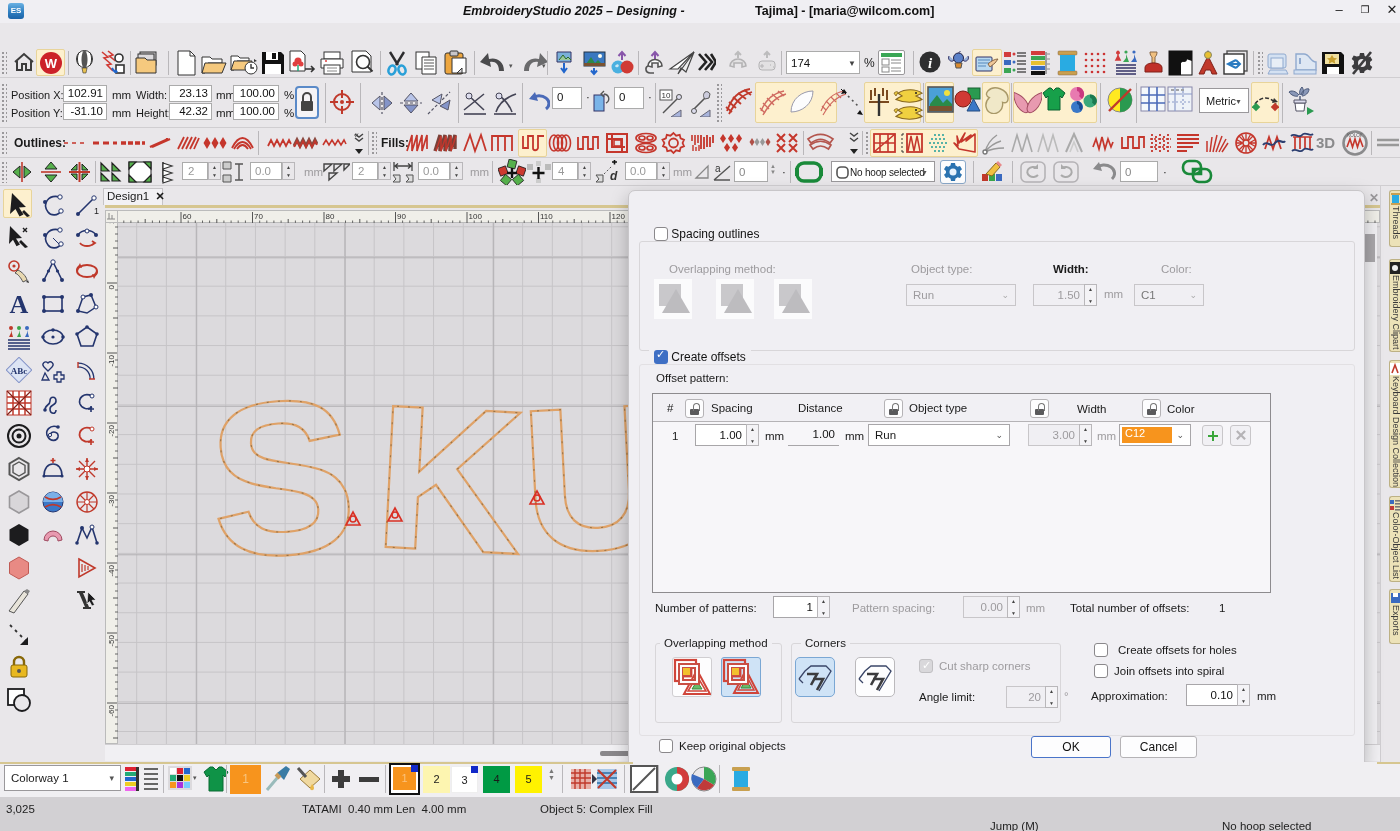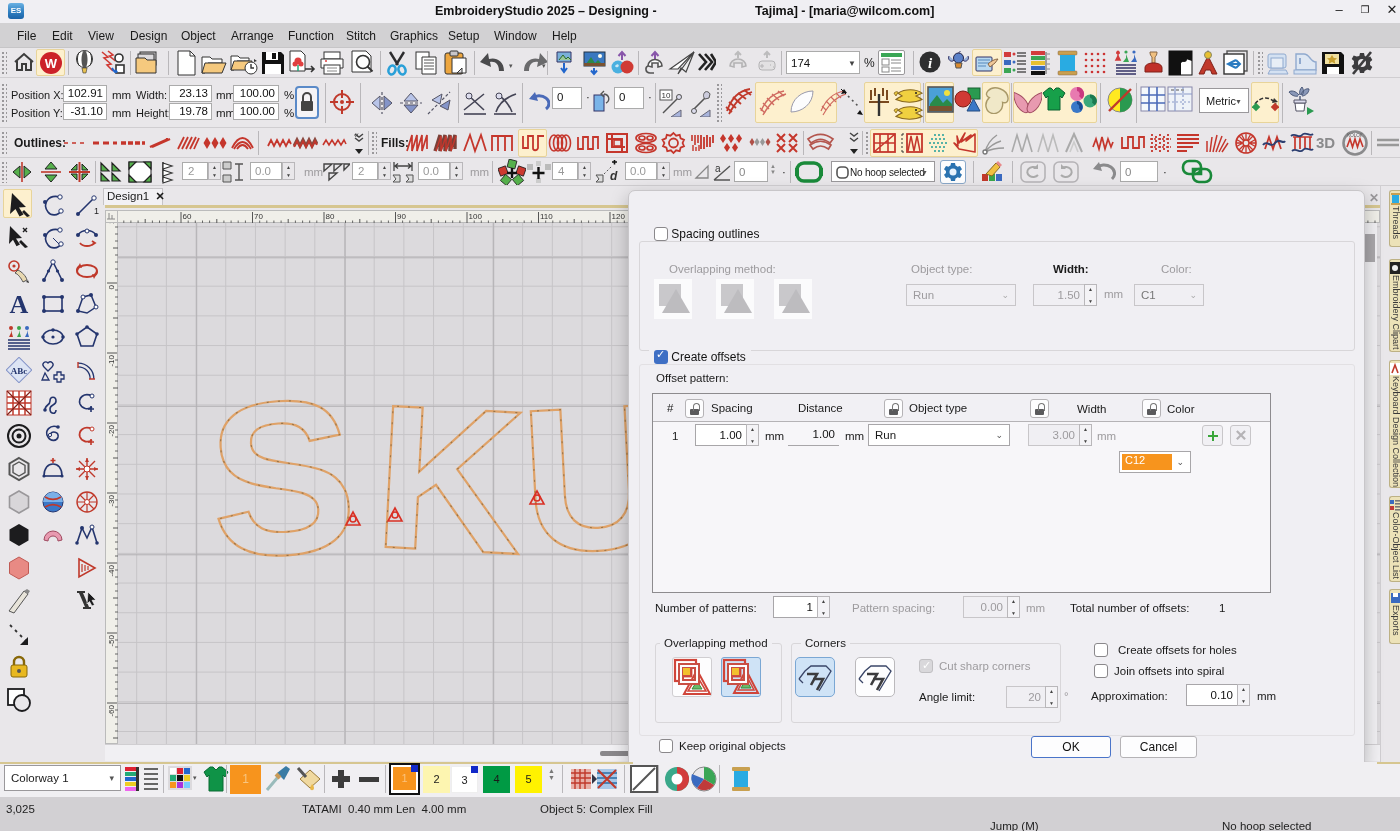--- a/index.html
+++ b/index.html
@@ -101,41 +101,27 @@
 
 #status { position:absolute; left:0; top:797px; width:1400px; height:34px; background:#d2d0d3; font-size:11.5px; color:#222; }
 #status div { position:absolute; }
 </style>
 </head>
 <body>
 <div id="app">
 
 <div id="titlebar">
   <div id="esicon">ES</div>
-  <span class="title" style="left:435px;">EmbroideryStudio 2025 – Designing -</span>
+  <span class="title" style="left:463px;font-style:italic;">EmbroideryStudio 2025 – Designing -</span>
   <span class="title" style="left:755px;">Tajima] - [maria@wilcom.com]</span>
   <div class="winbtn" style="left:1332px;">–</div>
   <div class="winbtn" style="left:1358px;font-size:10px;">❐</div>
   <div class="winbtn" style="left:1385px;">✕</div>
 </div>
 
-<div id="menubar">
-  <span style="left:17px;">File</span>
-  <span style="left:52px;">Edit</span>
-  <span style="left:88px;">View</span>
-  <span style="left:130px;">Design</span>
-  <span style="left:181px;">Object</span>
-  <span style="left:231px;">Arrange</span>
-  <span style="left:288px;">Function</span>
-  <span style="left:346px;">Stitch</span>
-  <span style="left:390px;">Graphics</span>
-  <span style="left:448px;">Setup</span>
-  <span style="left:494px;">Window</span>
-  <span style="left:552px;">Help</span>
-</div>
 
 <div class="tbar" id="tb1">
  <div class="grip" style="top:3px;height:24px;"></div>
  <div class="ic" style="left:12px;top:2px;"><svg width="24" height="24" viewBox="0 0 24 24">
           <path d="M3 12 12 4l9 8" fill="none" stroke="#3c3c3c" stroke-width="2"></path>
           <path d="M5 11v9h5v-6h4v6h5v-9" fill="none" stroke="#3c3c3c" stroke-width="2"></path>
         </svg></div>
  <div class="hl" style="position:absolute;left:36px;top:1px;width:29px;height:27px;"></div>
  <div class="ic" style="left:39px;top:3px;"><svg width="24" height="24" viewBox="0 0 24 24">
           <circle cx="12" cy="12" r="11" fill="#cc2229"></circle>
@@ -408,21 +394,21 @@
  <div class="lbl" style="left:112px;top:11px;">mm</div>
  <div class="lbl" style="left:11px;top:29px;font-size:11px;">Position Y:</div>
  <div class="ibox" style="left:63px;top:25px;width:44px;height:17px;text-align:right;padding:1px 3px 0 0;">-31.10</div>
  <div class="lbl" style="left:112px;top:29px;">mm</div>
  <div class="lbl" style="left:136px;top:11px;font-size:11px;">Width:</div>
  <div class="ibox" style="left:169px;top:7px;width:43px;height:17px;text-align:right;padding:1px 3px 0 0;">23.13</div>
  <div class="lbl" style="left:216px;top:11px;">mm</div>
  <div class="ibox" style="left:233px;top:7px;width:46px;height:17px;text-align:right;padding:1px 3px 0 0;">100.00</div>
  <div class="lbl" style="left:284px;top:11px;">%</div>
  <div class="lbl" style="left:136px;top:29px;font-size:11px;">Height:</div>
- <div class="ibox" style="left:169px;top:25px;width:43px;height:17px;text-align:right;padding:1px 3px 0 0;">19.78</div>
+ <div class="ibox" style="left:169px;top:25px;width:43px;height:17px;text-align:right;padding:1px 3px 0 0;">42.32</div>
  <div class="lbl" style="left:216px;top:29px;">mm</div>
  <div class="ibox" style="left:233px;top:25px;width:46px;height:17px;text-align:right;padding:1px 3px 0 0;">100.00</div>
  <div class="lbl" style="left:284px;top:29px;">%</div>
  <div style="position:absolute;left:295px;top:8px;width:24px;height:33px;border:2px solid #5a8ac8;border-radius:4px;background:#f4f3f6;">
    <svg width="20" height="29" viewBox="0 0 20 29">
           <rect x="4" y="13" width="12" height="10" rx="1" fill="#444"></rect>
           <path d="M6 13v-4a4 4 0 0 1 8 0v4" fill="none" stroke="#444" stroke-width="2"></path>
         </svg></div>
  <div class="sep" style="left:325px;top:5px;height:40px;"></div>
  <div class="ic" style="left:330px;top:11px;"><svg width="24" height="26" viewBox="0 0 24 26">
@@ -1683,21 +1669,21 @@
     <div class="lbl" style="left:112px;top:36px;">mm</div>
     <div class="num" style="left:135px;top:30px;width:51px;height:22px;line-height:20px;border:none;border-bottom:1px solid #a8a6a9;background:transparent;">1.00</div>
     <div class="lbl" style="left:192px;top:36px;">mm</div>
     <div class="combo" style="left:215px;top:30px;width:142px;height:22px;">
           <span class="t">Run</span>
           <span class="a">⌄</span>
         </div>
     <div class="num dis" style="left:375px;top:30px;width:52px;height:22px;line-height:20px;">3.00</div>
     <div class="spin" style="left:426px;top:30px;height:22px;"></div>
     <div class="glbl" style="left:444px;top:36px;">mm</div>
-    <div class="combo" style="left:466px;top:30px;width:72px;height:22px;margin-top:27px;">
+    <div class="combo" style="left:466px;top:30px;width:72px;height:22px;">
           <span style="position:absolute;left:2px;top:2px;width:50px;height:16px;background:#f7941d;color:#fff;font-size:11px;padding-left:3px;">C12</span>
           <span class="a">⌄</span>
         </div>
     <div class="sqbtn" style="left:549px;top:31px;">
           <svg width="12" height="12" viewBox="0 0 12 12">
             <path d="M5 1h2v4h4v2H7v4H5V7H1V5h4z" fill="#3aa63a"></path>
           </svg>
         </div>
     <div class="sqbtn" style="left:577px;top:31px;">
           <svg width="11" height="11" viewBox="0 0 12 12">

